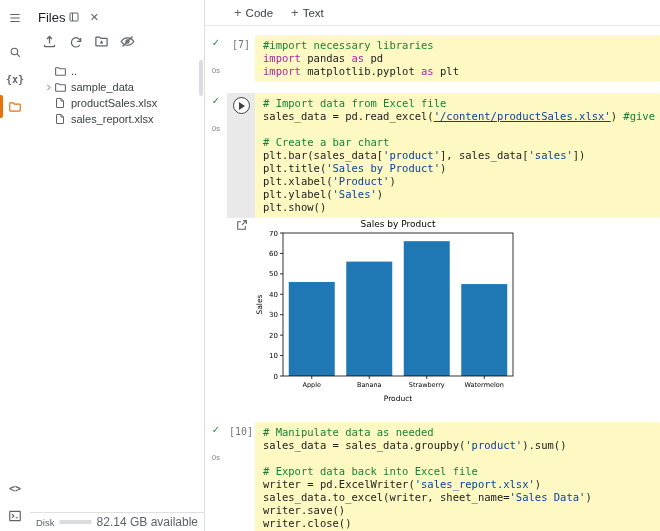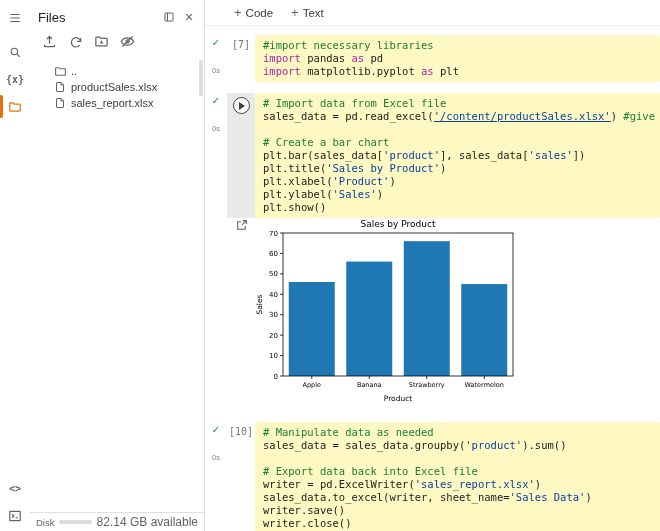--- a/index.html
+++ b/index.html
@@ -11,21 +11,21 @@
   .rail{width:30px;display:flex;flex-direction:column;justify-content:space-between;padding:4px 0 2px 0}
   .rail-group{display:flex;flex-direction:column;align-items:center}
   .rail-btn{width:30px;height:27px;display:flex;align-items:center;justify-content:center;background:none;border:none;
     color:#5f6368;cursor:pointer;position:relative;font-family:inherit}
   .rail-btn.menu{margin-bottom:8px}
   .rail-btn.active::before{content:'';position:absolute;left:0;top:2px;bottom:2px;width:3px;background:#e8710a;border-radius:0 2px 2px 0}
   .glyph{font-family:"DejaVu Sans Mono",monospace;font-size:10px;font-weight:bold;color:#5f6368}
 
   
   .files-panel{width:174px;display:flex;flex-direction:column;position:relative}
-  .files-header{display:flex;align-items:center;justify-content:space-between;padding:8px 6px 4px 8px}
+  .files-header{display:flex;align-items:center;justify-content:flex-start;padding:8px 6px 4px 8px}
   .files-title{font-size:13px;font-weight:400;color:#202124}
   .hdr-icons{display:flex;gap:2px}
   .hdr-btn{border:none;background:none;color:#5f6368;width:18px;height:18px;display:flex;align-items:center;justify-content:center;cursor:pointer;font-size:11px;line-height:1}
   .files-actions{display:flex;gap:7px;padding:2px 8px 8px 10px}
   .fa-btn{width:19px;height:19px;border:none;background:none;display:flex;align-items:center;justify-content:center;cursor:pointer;padding:0}
   .file-tree{flex:1;padding-top:4px;overflow:hidden}
   .tree-row{display:flex;align-items:center;height:16px;padding-left:12px;cursor:pointer}
   .tw{width:12px;display:flex;align-items:center;justify-content:center}
   .ticon{width:17px;display:flex;align-items:center}
   .tlabel{font-size:11px;color:#3c4043;white-space:nowrap}
@@ -149,20 +149,33 @@
     </div>
     <div class="file-tree" id="file-tree">
         <div class="tree-row">
           <span class="tw"></span>
           <span class="ticon">
             <svg width="13" height="13" viewBox="0 0 24 24" fill="none" stroke="#5f6368" stroke-width="2">
               <path d="M3 7V6a1 1 0 0 1 1-1h5l2 2h9a1 1 0 0 1 1 1v10a1 1 0 0 1-1 1H4a1 1 0 0 1-1-1z"></path>
             </svg>
           </span>
           <span class="tlabel">..</span>
+        </div>
+        <div class="tree-row">
+          <span class="tw">
+            <svg width="9" height="9" viewBox="0 0 24 24" fill="none" stroke="#5f6368" stroke-width="2.5">
+              <path d="M9 5l7 7-7 7"></path>
+            </svg>
+          </span>
+          <span class="ticon">
+            <svg width="13" height="13" viewBox="0 0 24 24" fill="none" stroke="#5f6368" stroke-width="2">
+              <path d="M3 7V6a1 1 0 0 1 1-1h5l2 2h9a1 1 0 0 1 1 1v10a1 1 0 0 1-1 1H4a1 1 0 0 1-1-1z"></path>
+            </svg>
+          </span>
+          <span class="tlabel">sample_data</span>
         </div>
         <div class="tree-row">
           <span class="tw"></span>
           <span class="ticon">
             <svg width="12" height="12" viewBox="0 0 24 24" fill="none" stroke="#5f6368" stroke-width="2">
               <path d="M14 3H6a1 1 0 0 0-1 1v16a1 1 0 0 0 1 1h12a1 1 0 0 0 1-1V8z"></path>
               <path d="M14 3v5h5"></path>
             </svg>
           </span>
           <span class="tlabel">productSales.xlsx</span>

